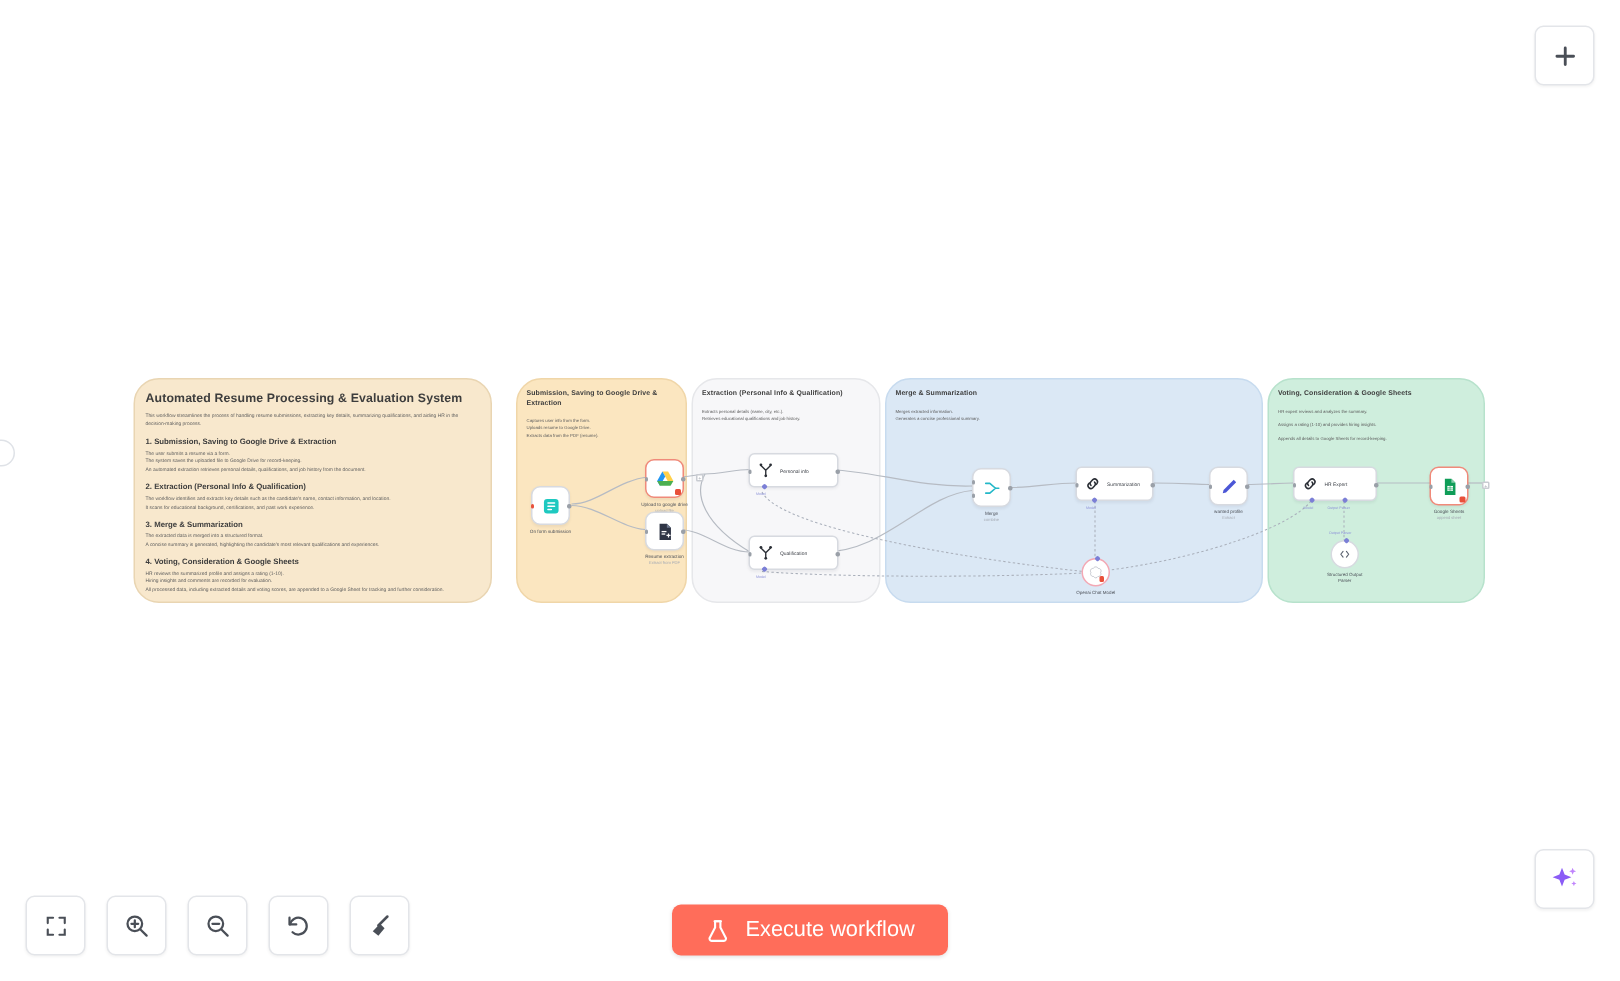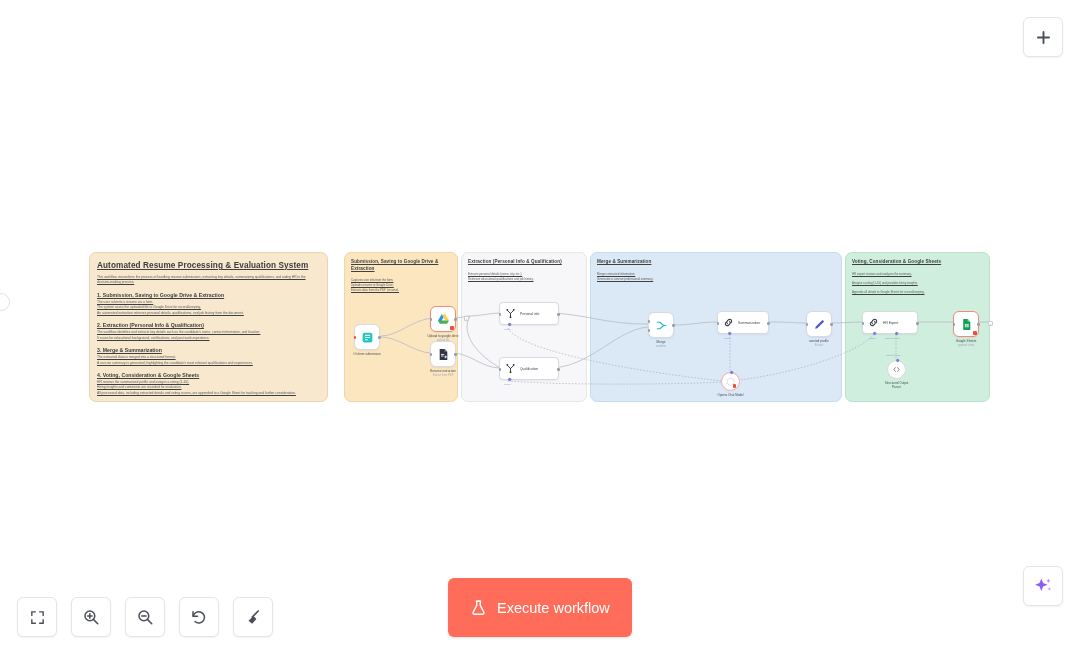--- a/index.html
+++ b/index.html
@@ -34,21 +34,21 @@
   
   .canvas { position:absolute; inset:0; background:#ffffff; overflow:hidden; }
 
   
   .edge-circle {
     position:absolute; left:-8px; top:293px; width:18px; height:18px;
     border:1px solid #dfe2e7; border-radius:50%; background:#fff;
   }
 
   
-  .note { position:absolute; border-radius:7px; overflow:hidden;text-decoration:underline; }
+  .note { position:absolute; border-radius:17px; overflow:hidden; }
   .note .n-title { font-weight:700; letter-spacing:.1px; }
 
   .note-overview {
     left:89px; top:252px; width:239px; height:150px;
     background:#f8e8cd; border:1px solid #e9d5b2;
     padding:8px 7px;
   }
   .note-overview .n-title { font-size:8.2px; color:#3d3d3d; margin-bottom:5px; }
   .note-overview .ov-lead { font-size:3.3px; color:#5d5d5d; line-height:1.65; margin-bottom:6px; width:94%; }
   .note-overview h3 { font-size:5.2px; color:#3d3d3d; margin:0 0 2px 0; font-weight:700; }
@@ -112,21 +112,21 @@
     position:absolute; width:40px; height:40px;
     background:#fff; border:1px solid #e3e5e9; border-radius:6px;
     display:flex; align-items:center; justify-content:center;
     cursor:pointer; box-shadow:0 1px 2px rgba(0,0,0,.05);
   }
   .toolbar { position:absolute; left:17px; bottom:17px; display:flex; gap:14px; }
   .toolbar .ctrl { position:relative; }
 
   .btn-execute {
     position:absolute; left:448px; bottom:17px;
-    height:59px; padding:0 22px;
+    height:34px; padding:0 22px;
     background:#ff6d5a; color:#fff;
     border:none; border-radius:6px;
     font-size:14.5px; font-family:"Liberation Sans", sans-serif;
     display:flex; align-items:center; gap:10px;
     cursor:pointer;
     box-shadow:0 1px 3px rgba(0,0,0,.12);
   }
   .btn-plus-top { right:17px; top:17px; }
   .btn-sparkle  { right:17px; bottom:48px; }
 </style>

